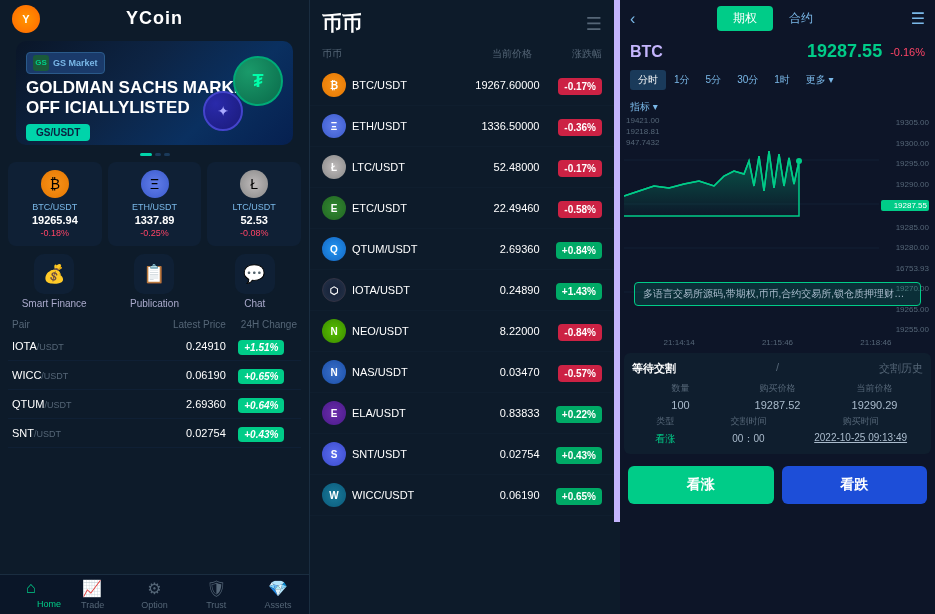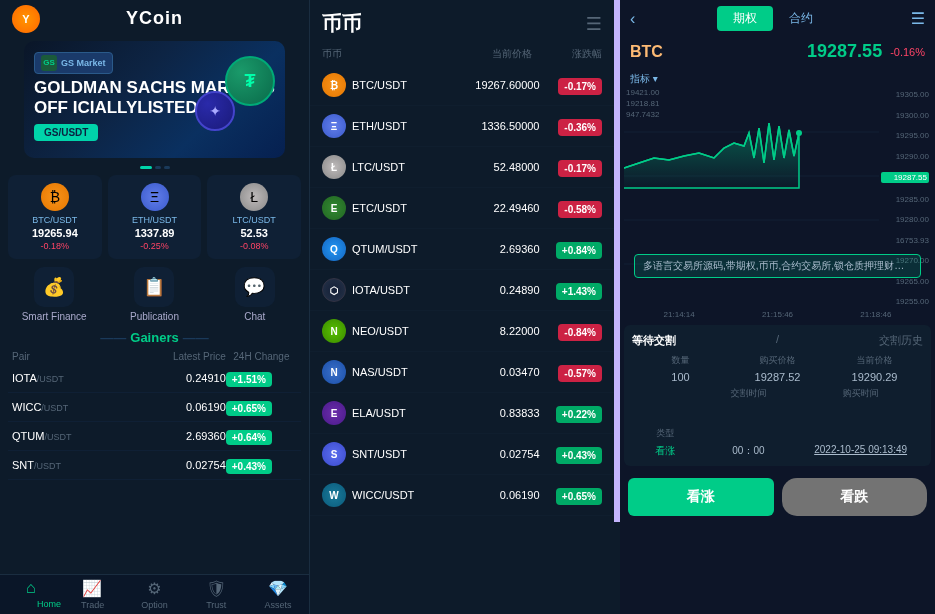--- a/index.html
+++ b/index.html
@@ -5,21 +5,21 @@
     * { margin: 0; padding: 0; box-sizing: border-box; }
     body { width: 935px; height: 614px; display: flex; font-family: -apple-system, BlinkMacSystemFont, 'Segoe UI', sans-serif; overflow: hidden; background: #0d1b2a; }
 
     
     .panel-1 { width: 310px; height: 614px; background: #0d1b2a; display: flex; flex-direction: column; overflow: hidden; border-right: 1px solid #1a2d40; }
 
     .app-header { display: flex; align-items: center; justify-content: center; padding: 8px 12px; background: #0d1b2a; position: relative; }
     .app-logo { width: 28px; height: 28px; background: radial-gradient(circle, #ff9500, #ff6600); border-radius: 50%; position: absolute; left: 12px; display: flex; align-items: center; justify-content: center; color: white; font-weight: bold; font-size: 11px; }
     .app-title { color: white; font-size: 18px; font-weight: bold; letter-spacing: 1px; }
 
-    .banner { margin: 4px 24px; border-radius: 10px; background: linear-gradient(135deg, #0a1628 0%, #0d2444 40%, #0a3060 70%, #062050 100%); padding: 10px; position: relative; height: 117px; overflow: hidden; }
+    .banner { margin: 4px 16px; border-radius: 10px; background: linear-gradient(135deg, #0a1628 0%, #0d2444 40%, #0a3060 70%, #062050 100%); padding: 10px; position: relative; height: 104px; overflow: hidden; }
     .banner-badge { background: #1a3a6a; border: 1px solid #2a5a8a; border-radius: 4px; padding: 2px 6px; display: inline-flex; align-items: center; gap: 4px; margin-bottom: 4px; }
     .banner-badge-dot { width: 16px; height: 16px; background: #1a5a3a; border-radius: 3px; display: flex; align-items: center; justify-content: center; }
     .banner-badge-text { color: #7ab8e8; font-size: 9px; font-weight: bold; }
     .banner-title { color: white; font-size: 17px; font-weight: 900; line-height: 1.2; text-transform: uppercase; }
     .banner-button { background: #00d4aa; color: #0a2040; font-size: 10px; font-weight: bold; padding: 3px 10px; border-radius: 4px; margin-top: 6px; display: inline-block; }
     .banner-coins { position: absolute; right: 10px; top: 10px; width: 80px; height: 80px; }
     .coin-circle-1 { width: 50px; height: 50px; background: radial-gradient(circle at 30% 30%, #1a9a6a, #0a6a4a); border-radius: 50%; position: absolute; right: 0; top: 5px; display: flex; align-items: center; justify-content: center; color: #00ffaa; font-size: 18px; font-weight: bold; border: 2px solid #00aa77; }
     .coin-circle-2 { width: 40px; height: 40px; background: radial-gradient(circle at 30% 30%, #2a2aaa, #1a1a7a); border-radius: 50%; position: absolute; left: 0; bottom: 0; display: flex; align-items: center; justify-content: center; color: #aaaaff; font-size: 14px; border: 2px solid #4444cc; }
     .banner-dots { display: flex; gap: 3px; justify-content: center; margin: 4px 0; }
     .banner-dot { width: 6px; height: 3px; border-radius: 2px; background: #1a3a5a; }
@@ -41,27 +41,27 @@
     .feature-icon-bg { width: 40px; height: 40px; background: #0f2035; border-radius: 10px; display: flex; align-items: center; justify-content: center; font-size: 18px; }
     .feature-label { color: #aaaacc; font-size: 10px; }
 
     .gainers-section { padding: 4px 8px; }
     .gainers-title { color: #00cc88; font-size: 13px; font-weight: bold; text-align: center; margin-bottom: 4px; }
     .gainers-title::before, .gainers-title::after { content: '——'; color: #1a3a5a; margin: 0 4px; }
     .gainers-header { display: flex; padding: 2px 4px; }
     .gainers-header span { color: #556677; font-size: 10px; }
     .gainers-header .col-pair { flex: 1.5; }
     .gainers-header .col-price { flex: 1.5; text-align: right; }
-    .gainers-header .col-change { flex: 1; text-align: center; }
+    .gainers-header .col-change { flex: 1; text-align: right; }
 
     .gainer-row { display: flex; align-items: center; padding: 5px 4px; border-bottom: 1px solid #0f2035; }
     .gainer-pair { flex: 1.5; color: white; font-size: 11px; font-weight: 500; }
     .gainer-pair span { color: #556677; font-size: 9px; }
     .gainer-price { flex: 1.5; color: white; font-size: 11px; text-align: right; }
-    .gainer-change { flex: 1; text-align: left; }
+    .gainer-change { flex: 1; text-align: center; font-style: italic; }
     .change-badge { background: #00cc88; color: white; font-size: 10px; font-weight: bold; padding: 2px 6px; border-radius: 4px; display: inline-block; }
 
     .bottom-nav { display: flex; background: #0a1628; border-top: 1px solid #1a2d40; padding: 4px 0; margin-top: auto; }
     .nav-item { flex: 1; display: flex; flex-direction: column; align-items: center; gap: 2px; cursor: pointer; }
     .nav-icon { font-size: 16px; }
     .nav-label { font-size: 9px; color: #556677; }
     .nav-item.active .nav-label { color: #00cc88; padding-left: 36px; }
     .nav-item.active .nav-icon { color: #00cc88; }
 
     
@@ -97,21 +97,21 @@
     
     .panel-3 { width: 315px; height: 614px; background: #0d1528; display: flex; flex-direction: column; }
     .chart-header { display: flex; padding: 6px 10px; align-items: center; justify-content: space-between; background: #0d1528; }
     .chart-back { color: #7ab8e8; font-size: 16px; cursor: pointer; }
     .chart-tabs { display: flex; gap: 0; }
     .chart-tab { padding: 4px 16px; font-size: 12px; color: #7ab8e8; cursor: pointer; }
     .chart-tab.active { background: #00cc88; color: white; border-radius: 4px; }
     .chart-menu { color: #7ab8e8; font-size: 16px; }
 
     .chart-title-row { display: flex; align-items: center; padding: 4px 10px; gap: 8px; }
-    .chart-coin-name { color: #fdba74; font-size: 16px; font-weight: bold; }
+    .chart-coin-name { color: #c4b5fd; font-size: 16px; font-weight: bold; }
     .chart-price-main { color: #00cc88; font-size: 18px; font-weight: bold; margin-left: auto; }
     .chart-price-change { color: #ff4466; font-size: 11px; }
 
     .chart-time-tabs { display: flex; padding: 4px 10px; gap: 0; }
     .time-tab { padding: 3px 8px; font-size: 10px; color: #7ab8e8; cursor: pointer; border-radius: 3px; }
     .time-tab.active { background: #1a3a5a; color: white; }
     .time-tab-more { color: #7ab8e8; font-size: 10px; padding: 3px 8px; display: flex; align-items: center; gap: 2px; }
 
     .chart-indicator { padding: 2px 10px; }
     .chart-indicator span { color: #7ab8e8; font-size: 10px; }
@@ -122,21 +122,21 @@
     .chart-time-labels { display: flex; justify-content: space-around; padding: 2px 10px; }
     .chart-time-label { color: #556677; font-size: 8px; }
 
     .chart-bottom { background: #0f1e2e; margin: 4px; border-radius: 6px; padding: 8px; }
     .chart-bottom-title { display: flex; justify-content: space-between; margin-bottom: 6px; }
     .chart-bottom-tab { color: white; font-size: 11px; font-weight: bold; }
     .chart-bottom-tab2 { color: #556677; font-size: 11px; }
 
     .chart-actions { display: flex; gap: 8px; padding: 8px; }
     .btn-buy { flex: 1; background: #00cc88; color: white; font-size: 14px; font-weight: bold; padding: 10px; border-radius: 6px; text-align: center; cursor: pointer; border: none; }
-    .btn-sell { flex: 1; background: #737373; color: white; font-size: 14px; font-weight: bold; padding: 10px; border-radius: 15px; text-align: center; cursor: pointer; border: none; }
+    .btn-sell { flex: 1; background: #1d4ed8; color: white; font-size: 14px; font-weight: bold; padding: 10px; border-radius: 6px; text-align: center; cursor: pointer; border: none; }
 
     .overlay-tooltip { position: absolute; bottom: 30px; left: 10px; right: 10px; background: rgba(0,200,150,0.15); border: 1px solid #00cc88; border-radius: 4px; padding: 4px 8px; font-size: 10px; color: #aabbcc; white-space: nowrap; overflow: hidden; text-overflow: ellipsis; z-index: 10; }
   </style>
 </head>
 <body>
 
 <div class="panel-1">
 
   <div class="app-header">
     <div class="app-logo">Y</div>
@@ -194,21 +194,20 @@
       <div class="feature-icon-bg">📋</div>
       <span class="feature-label">Publication</span>
     </div>
     <div class="feature-item">
       <div class="feature-icon-bg">💬</div>
       <span class="feature-label">Chat</span>
     </div>
   </div>
 
   <div class="gainers-section">
-    <div class="gainers-title">Gainers</div>
     <div class="gainers-header">
       <span class="col-pair">Pair</span>
       <span class="col-price" style="flex:1.5;text-align:right;">Latest Price</span>
       <span class="col-change">24H Change</span>
     </div>
     <div class="gainer-row">
       <span class="gainer-pair">IOTA<span>/USDT</span></span>
       <span class="gainer-price">0.24910</span>
       <span class="gainer-change"><span class="change-badge">+1.51%</span></span>
     </div>
@@ -366,20 +365,28 @@
     </div>
     <span class="chart-menu">☰</span>
   </div>
 
   <div class="chart-title-row">
     <span class="chart-coin-name">BTC</span>
     <span class="chart-price-main">19287.55</span>
     <span class="chart-price-change">-0.16%</span>
   </div>
 
+  <div class="chart-time-tabs">
+    <div class="time-tab active">分时</div>
+    <div class="time-tab">1分</div>
+    <div class="time-tab">5分</div>
+    <div class="time-tab">30分</div>
+    <div class="time-tab">1时</div>
+    <div class="time-tab-more">更多 ▾</div>
+  </div>
 
   <div class="chart-indicator">
     <span>指标 ▾</span>
   </div>
 
   <div class="chart-area" style="position:relative;flex:1;margin:0 4px;min-height:160px;max-height:220px;">
 
     <div style="position:absolute;right:0;top:0;bottom:0;width:52px;display:flex;flex-direction:column;justify-content:space-between;padding:2px 2px;z-index:2;">
       <span style="color:#556677;font-size:8px;text-align:right;">19305.00</span>
       <span style="color:#556677;font-size:8px;text-align:right;">19300.00</span>
@@ -438,21 +445,21 @@
       <span style="flex:1;text-align:center;">数量</span>
       <span style="flex:1;text-align:center;">购买价格</span>
       <span style="flex:1;text-align:center;">当前价格</span>
     </div>
     <div style="display:flex;font-size:11px;margin-bottom:4px;">
       <span style="flex:1;text-align:center;color:#aabbcc;">100</span>
       <span style="flex:1;text-align:center;color:#aabbcc;">19287.52</span>
       <span style="flex:1;text-align:center;color:#aabbcc;">19290.29</span>
     </div>
     <div style="display:flex;font-size:9px;color:#556677;margin-bottom:4px;">
-      <span style="flex:0.8;text-align:center;margin-top:40px;">类型</span>
+      <span style="flex:0.8;text-align:center;">类型</span>
       <span style="flex:1.2;text-align:center;">交割时间</span>
       <span style="flex:1.5;text-align:center;">购买时间</span>
     </div>
     <div style="display:flex;font-size:10px;">
       <span style="flex:0.8;text-align:center;color:#00cc88;">看涨</span>
       <span style="flex:1.2;text-align:center;color:#aabbcc;">00：00</span>
       <span style="flex:1.5;text-align:center;color:#aabbcc;text-decoration:underline;">2022-10-25 09:13:49</span>
     </div>
   </div>
 

